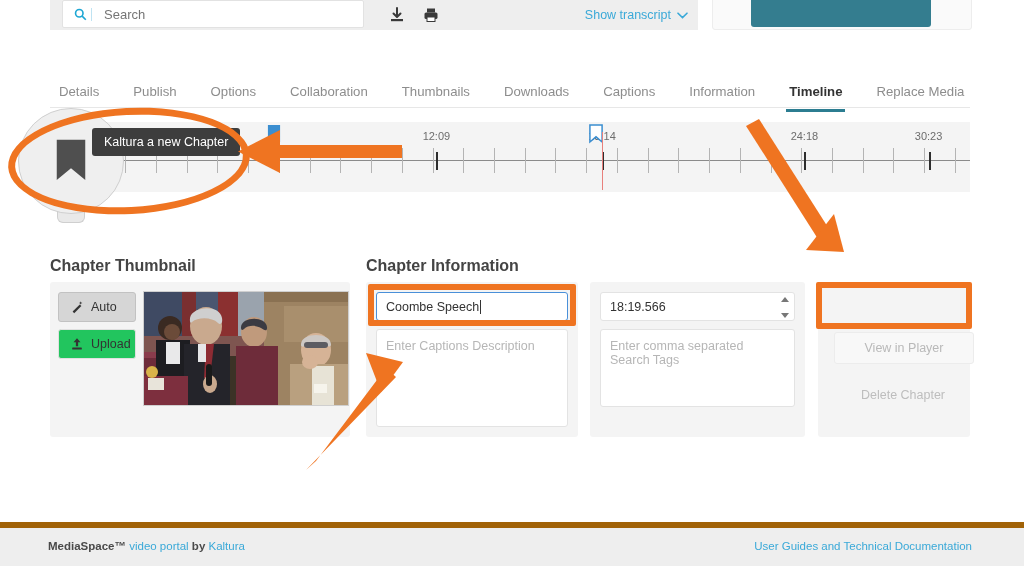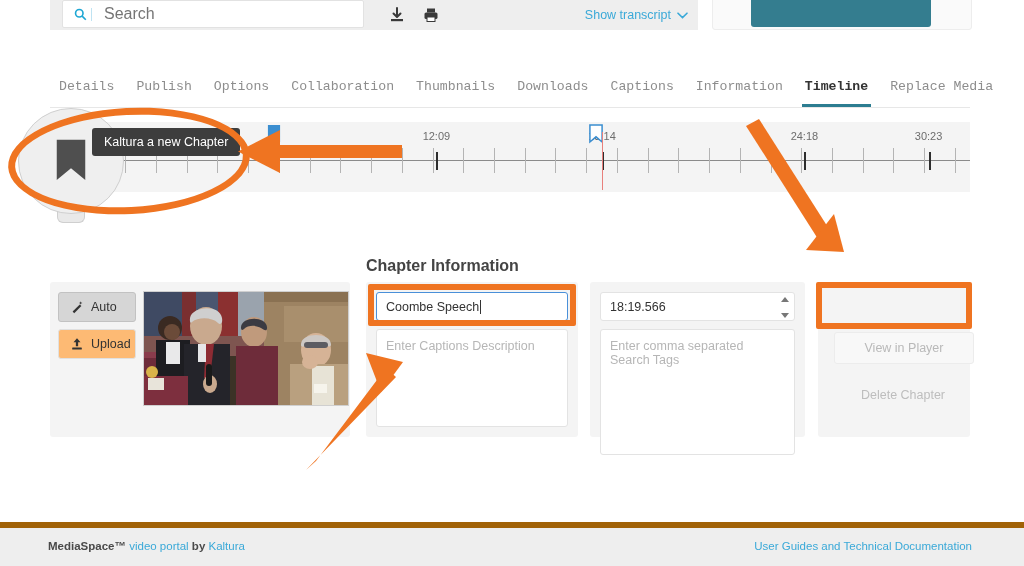--- a/index.html
+++ b/index.html
@@ -26,21 +26,21 @@
     display: flex; align-items: center;
   }
   .search-icon {
     width: 18px; margin-left: 8px; color: #1ea7d4; font-size: 13px;
     display: flex; align-items: center; justify-content: center;
   }
   .search-sep {
     width: 1px; height: 13px; background: #bfe3f2; margin: 0 10px 0 2px;
   }
   .search-input {
-    flex: 1; border: none; outline: none; font-size: 16px;
+    flex: 1; border: none; outline: none; font-size: 13px;
     color: #b91c1c; font-family: "Liberation Sans", sans-serif; background: transparent;
   }
   .tb-icon {
     position: absolute; top: 28px; width: 18px; height: 18px;
     color: #3a3a3a;
   }
   .tb-icon.dl { left: 338px; }
   .tb-icon.pr { left: 372px; }
   .show-transcript {
     position: absolute; right: 10px; top: 30px;
@@ -54,21 +54,21 @@
     background: #fafafa; border: 1px solid #ededed; border-radius: 3px;
   }
   .top-right-btn {
     position: absolute; left: 38px; top: 26px; width: 180px; height: 30px;
     background: #347d8f; border-radius: 3px;
   }
 
   
   .tabs {
     position: absolute; left: 50px; top: 74px; width: 920px; height: 36px;
-    display: flex; align-items: flex-start; gap: 0px; font-family: Liberation Mono, monospace;
+    display: flex; align-items: center; gap: 12px;
   }
   .tab {
     font-size: 13.2px; color: #8d8d8d; padding: 0 11px; line-height: 26px;
     white-space: nowrap; cursor: pointer; position: relative;
   }
   .tab:first-child { padding-left: 9px; }
   .tab.active { color: #333333; font-weight: bold; }
   .tab.active::after {
     content: ""; position: absolute; left: 8px; right: 8px; bottom: -7px;
     height: 3px; background: #2c7d91;
@@ -140,21 +140,21 @@
   .panel { position: absolute; background: #f4f4f4; border-radius: 3px; }
 
   .thumb-panel { left: 50px; top: 282px; width: 300px; height: 155px; }
   .side-btn {
     position: absolute; left: 8px; width: 78px; height: 30px;
     border-radius: 3px; display: flex; align-items: center; gap: 7px;
     padding-left: 11px; font-size: 12.5px; color: #333333; box-sizing: border-box;
     cursor: pointer;
   }
   .side-btn.auto { top: 10px; background: #d6d6d6; border: 1px solid #c2c2c2; text-align: center; }
-  .side-btn.upload { top: 47px; background: #fdba74; border: 1px solid #e0e0e0; }
+  .side-btn.upload { top: 47px; background: #22c55e; border: 1px solid #e0e0e0; }
 
   .thumb-img {
     position: absolute; left: 93px; top: 9px; width: 204px; height: 113px;
     border: 1px solid #cfcfcf; overflow: hidden; background: #2b2b2b;
   }
 
   .info-panel { left: 366px; top: 282px; width: 212px; height: 155px; }
   .tags-panel { left: 590px; top: 282px; width: 215px; height: 155px; }
   .actions-panel { left: 818px; top: 282px; width: 152px; height: 155px; }
 
@@ -179,21 +179,21 @@
   }
   .spinner {
     position: absolute; right: 5px; top: 4px; width: 9px; height: 21px;
     display: flex; flex-direction: column; justify-content: space-between;
     align-items: center;
   }
   .spin-arrow { width: 0; height: 0; border-left: 4px solid transparent; border-right: 4px solid transparent; }
   .spin-up { border-bottom: 5px solid #777; }
   .spin-down { border-top: 5px solid #777; }
   .tags-area {
-    left: 10px; top: 47px; width: 195px; height: 126px; padding: 9px 9px;
+    left: 10px; top: 47px; width: 195px; height: 78px; padding: 9px 9px;
     color: #b6b6b6;
   }
 
   .btn-save {
     position: absolute; left: 11px; top: 11px; width: 148px; height: 34px;
     background: #347d8f; color: #ffffff; border-radius: 3px;
     display: flex; align-items: center; justify-content: center;
     font-size: 12.5px; font-weight: bold; cursor: pointer;
   }
   .btn-view {
@@ -363,20 +363,21 @@
   <div class="magnifier-stem"></div>
   <div class="magnifier-circle">
     <svg width="38" height="48" viewBox="0 0 16 20">
         <path d="M2 1h12v17l-6-5-6 5z" fill="#4f4f4f"></path>
       </svg>
   </div>
   <div class="tooltip">
     <span>Kaltura a new Chapter</span>
   </div>
 
+  <div class="section-title" style="left:50px; top:257px;">Chapter Thumbnail</div>
   <div class="panel thumb-panel">
     <div class="side-btn auto">
       <svg width="14" height="14" viewBox="0 0 16 16">
           <path d="M3 13.2 11.2 5 13 6.8 4.8 15z" fill="#333"></path>
           <path d="M12.2 1.4l.5 1.5 1.5.5-1.5.5-.5 1.5-.5-1.5-1.5-.5 1.5-.5z" fill="#333"></path>
         </svg>
       <span>Auto</span>
     </div>
     <div class="side-btn upload">
       <svg width="14" height="14" viewBox="0 0 16 16">

